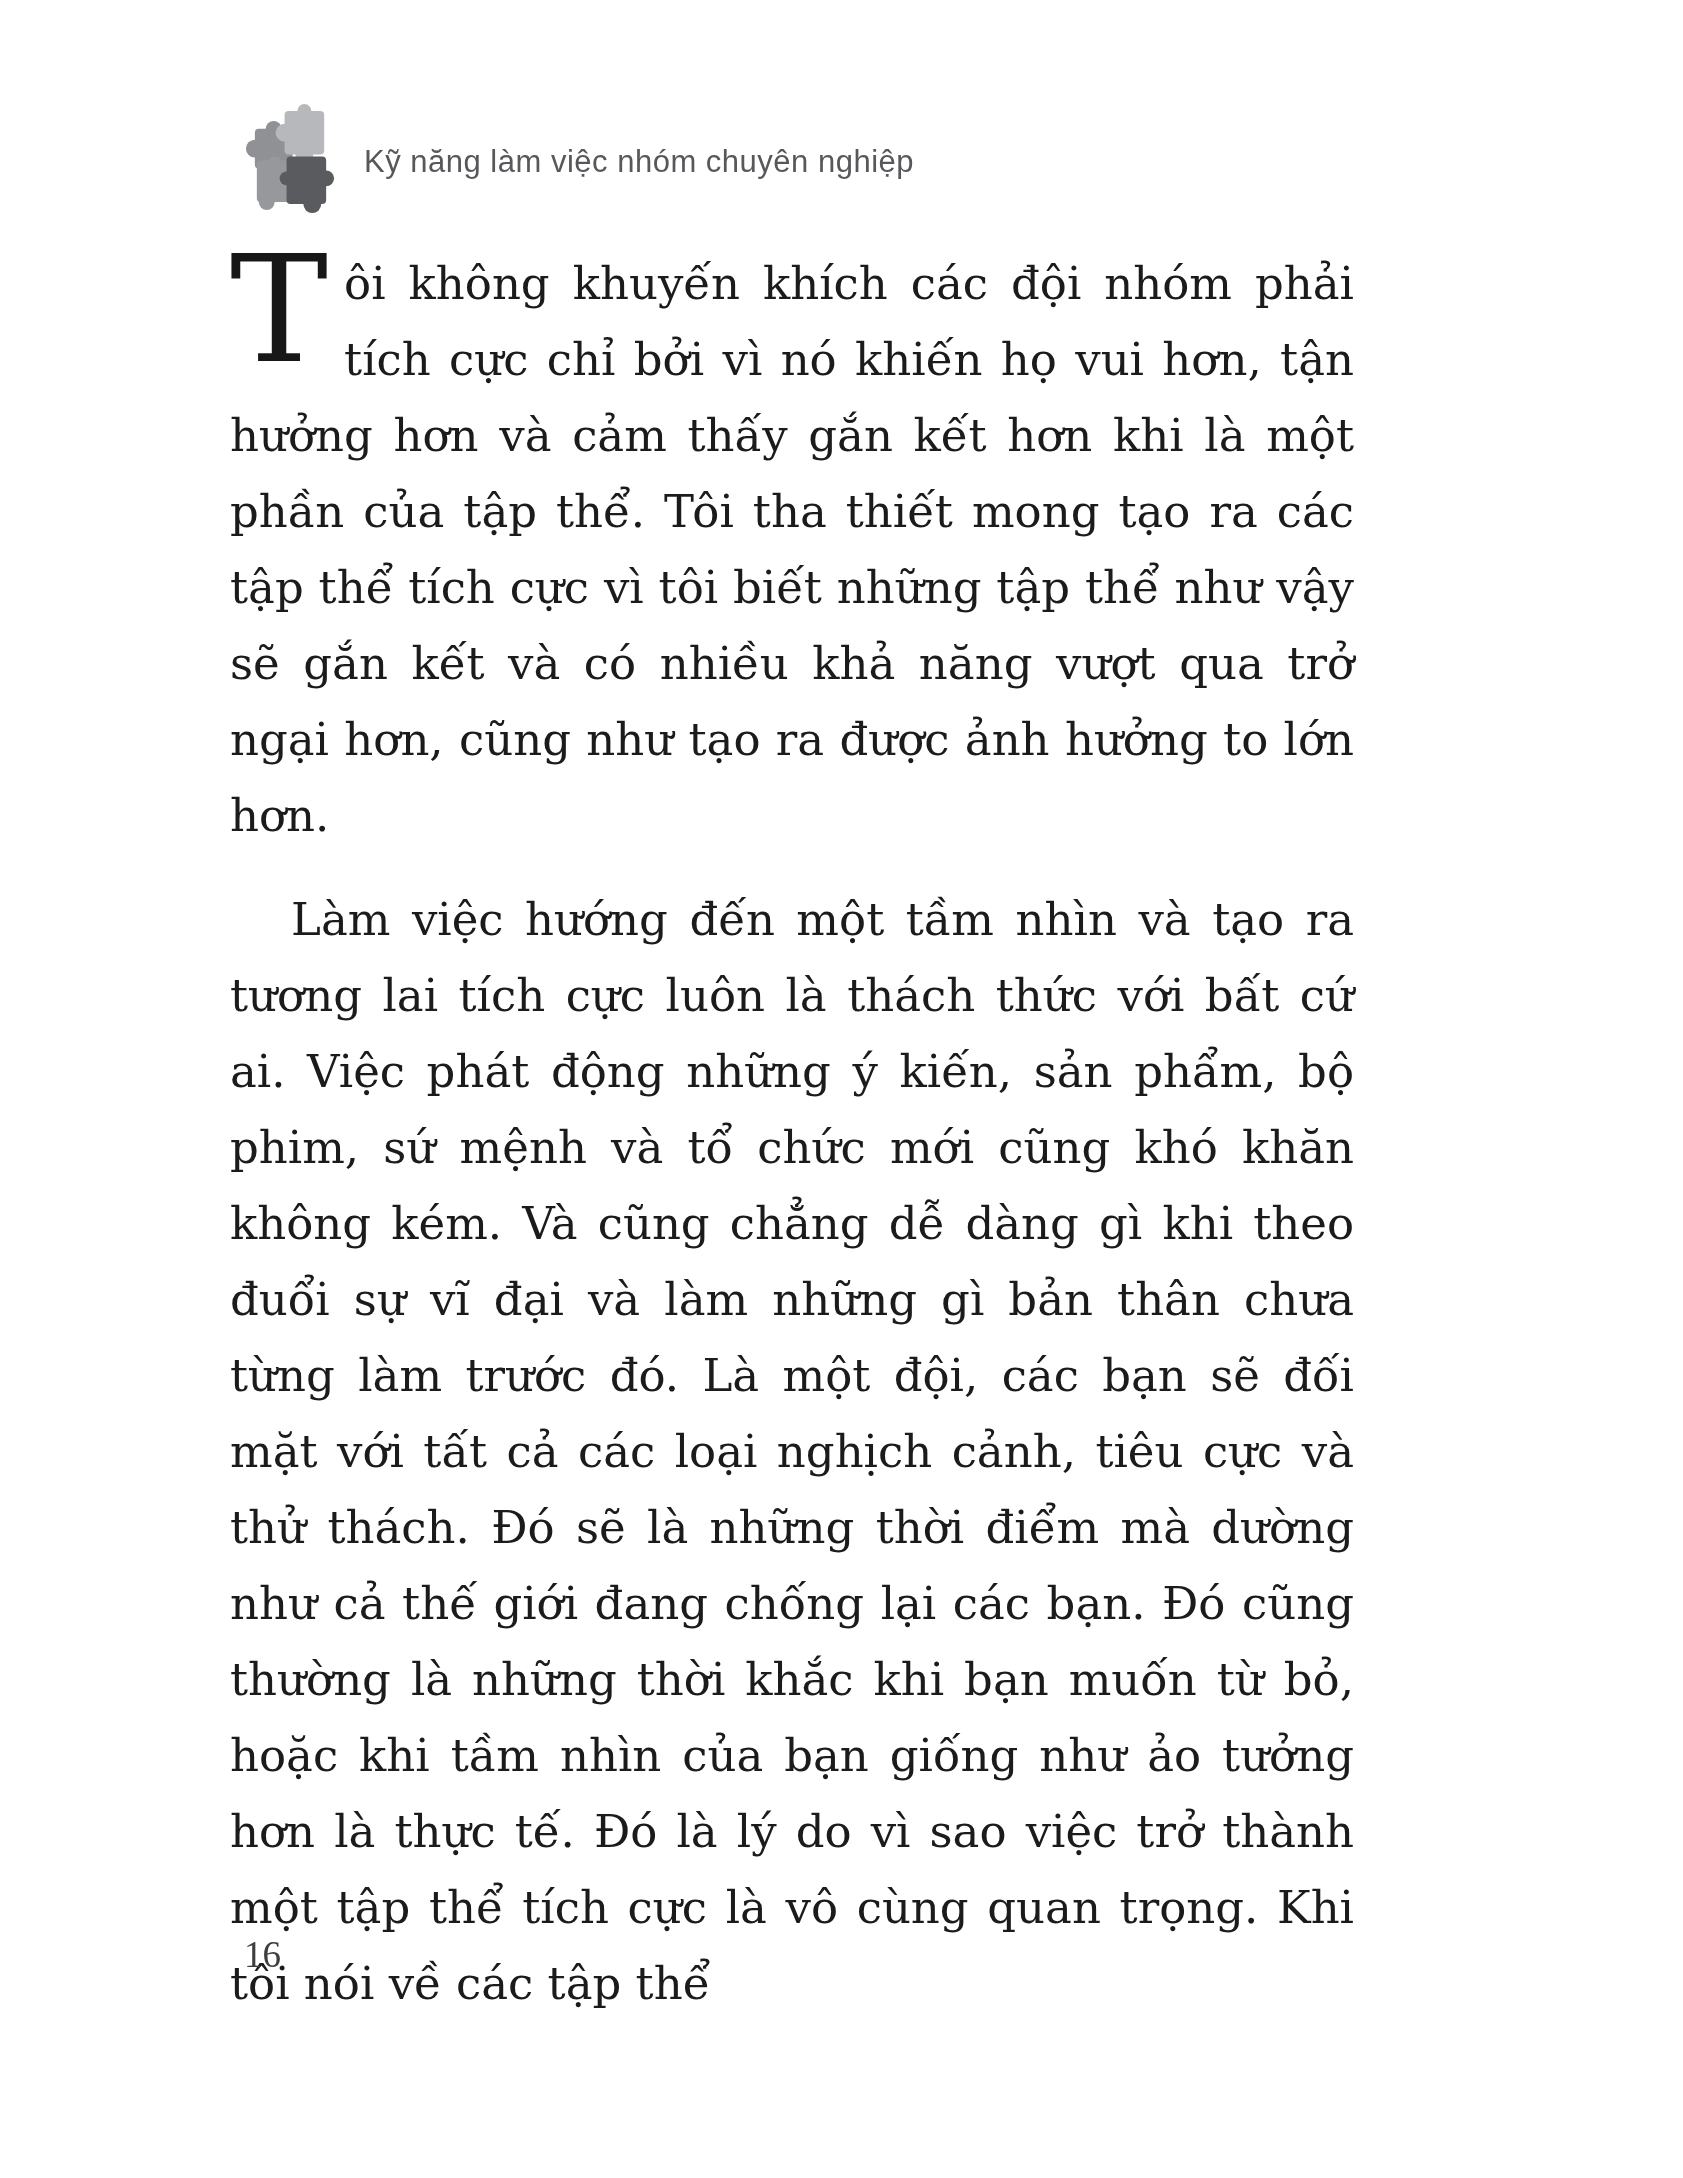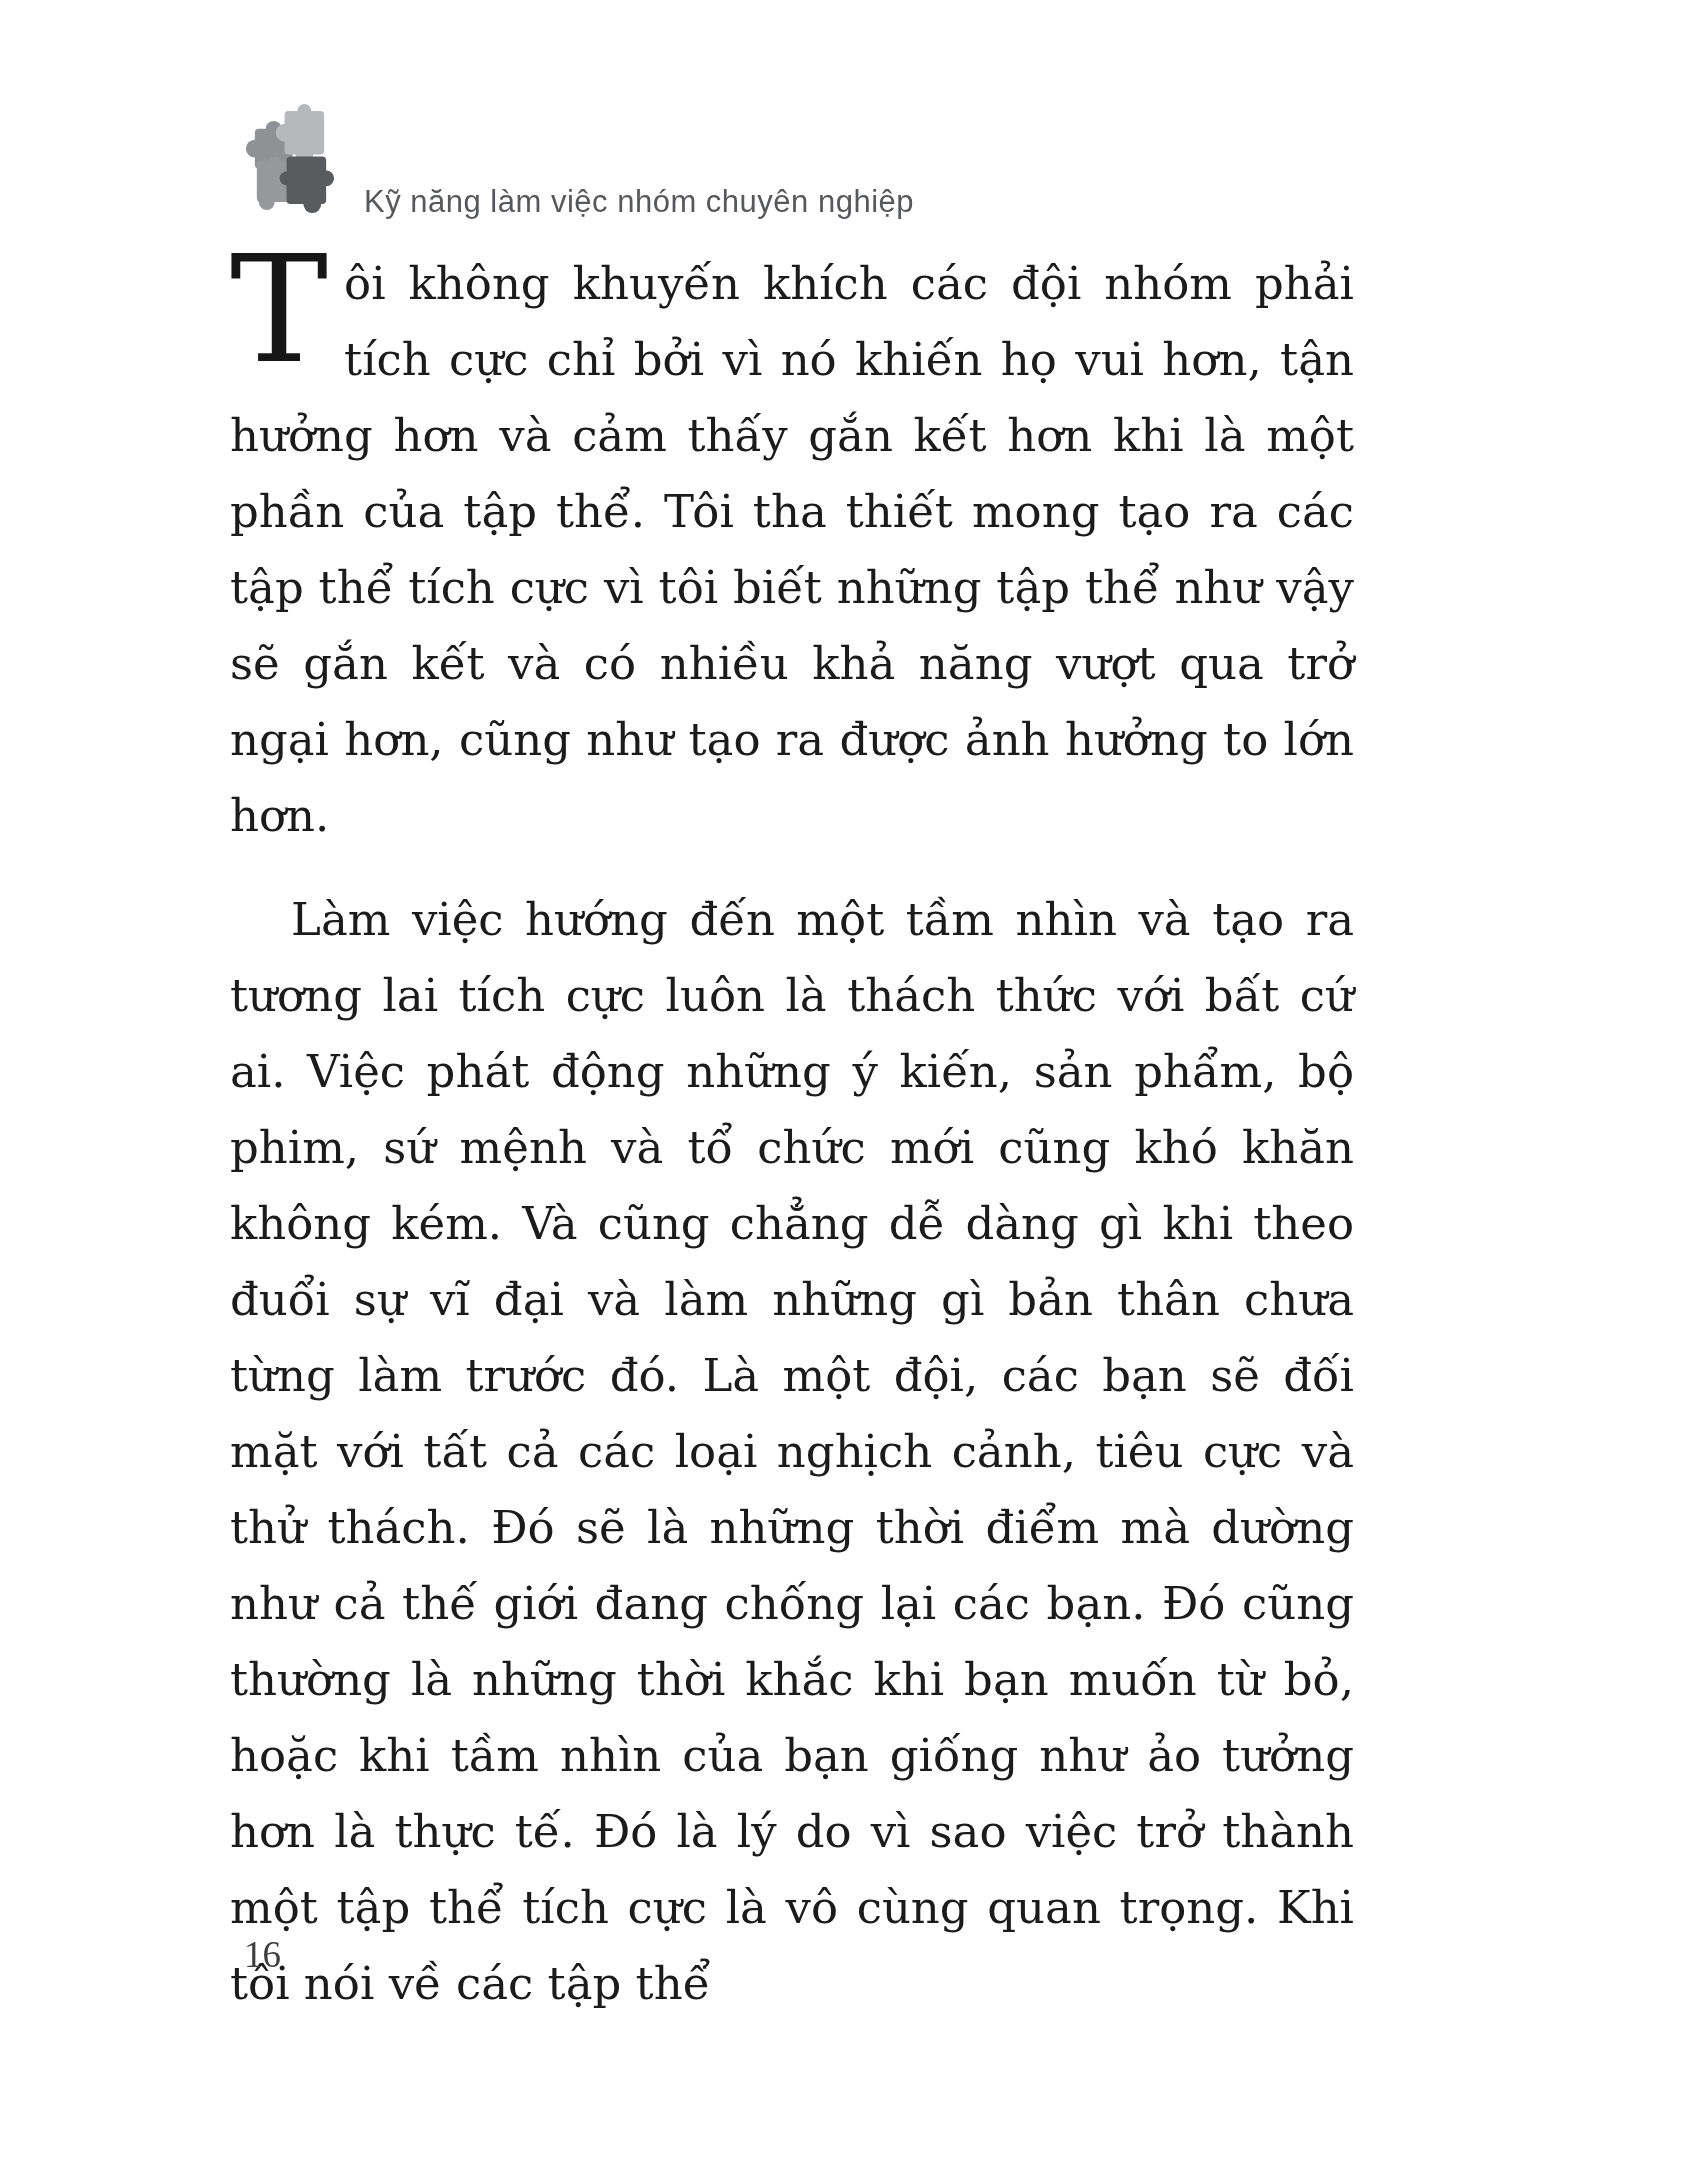--- a/index.html
+++ b/index.html
@@ -11,21 +11,21 @@
     overflow: hidden;
     font-family: "DejaVu Serif", serif;
   }
 
   
   .header {
     position: absolute;
     left: 241px;
     top: 103px;
     display: flex;
-    align-items: flex-end;
+    align-items: center;
   }
   .puzzle-icon-wrap {
     width: 101px;
     height: 117px;
     flex: 0 0 auto;
   }
   .header-title {
     margin-left: 22px;
     font-family: "Liberation Sans", sans-serif;
     font-size: 31px;

